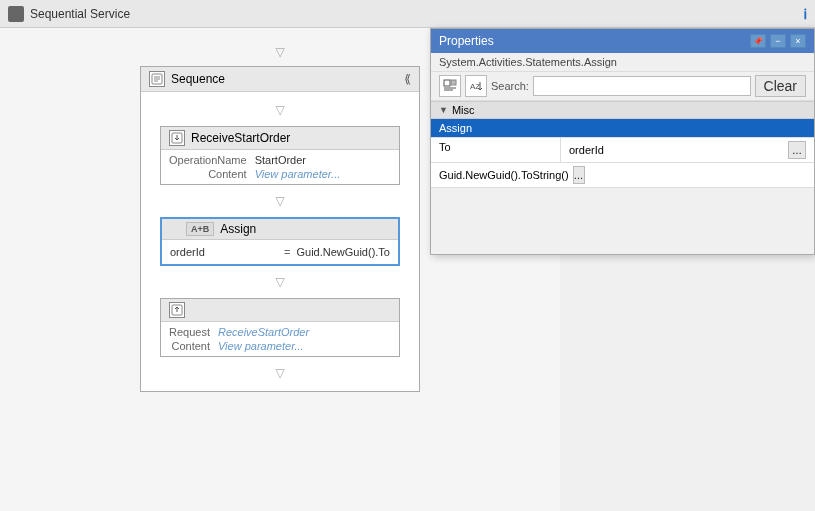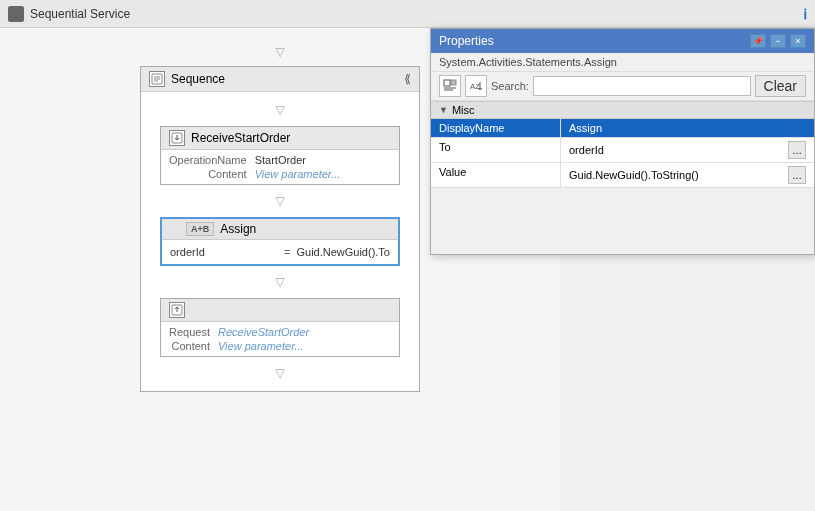--- a/index.html
+++ b/index.html
@@ -520,36 +520,34 @@
   </div>
 
   <div>
 
     <div class="props-section-row">
       <span class="props-section-toggle">▼</span>
       <span>Misc</span>
     </div>
 
     <div class="props-row selected">
-      <div class="props-cell">DisplayName</div>
       <div class="props-cell-value">
         <span>Assign</span>
       </div>
     </div>
 
     <div class="props-row" style="background:white;">
       <div class="props-cell">To</div>
       <div class="props-cell-value">
         <span>orderId</span>
         <div class="props-ellipsis">…</div>
       </div>
     </div>
 
     <div class="props-row" style="background:white;">
-      <div class="props-cell">Value</div>
       <div class="props-cell-value">
         <span>Guid.NewGuid().ToString()</span>
         <div class="props-ellipsis">…</div>
       </div>
     </div>
 
   </div>
 </div>
 
 </body></html>

